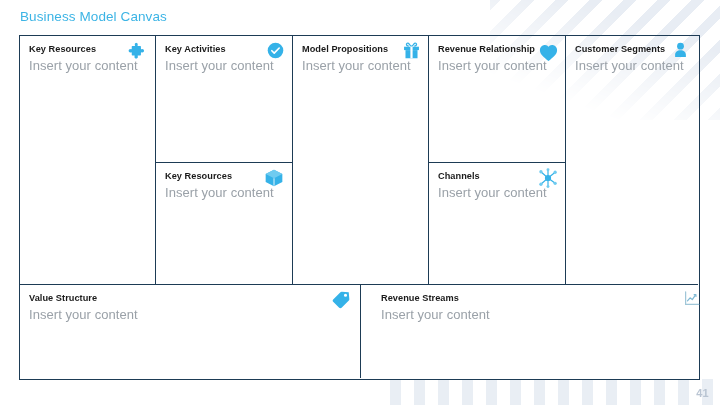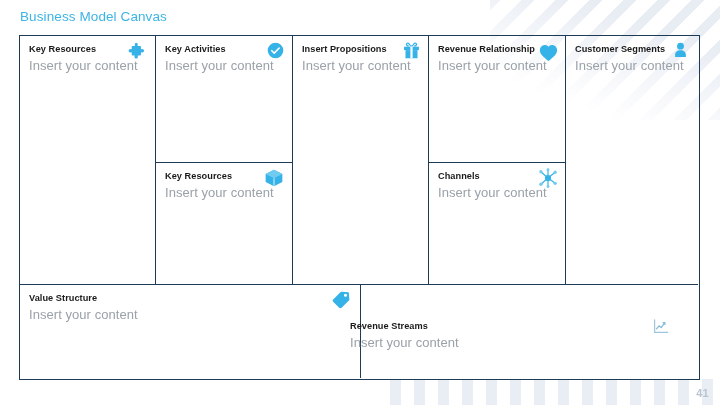--- a/index.html
+++ b/index.html
@@ -117,21 +117,21 @@
     <div class="cell-icon" style="right:8px;top:5px;">
       <svg viewBox="0 0 24 24" width="20" height="20">
         <path fill="#35b2e8" d="M12 2.2 22 7.2v9.6L12 21.8 2 16.8V7.2z"></path>
         <path fill="#6fcbf0" d="M12 2.2 22 7.2 12 12.2 2 7.2z"></path>
         <path fill="#ffffff" opacity="0.85" d="M11.4 12.4h1.2v9h-1.2z"></path>
       </svg>
     </div>
   </div>
 
   <div class="cell" style="left:273px;top:0;width:134.6px;height:248px;">
-    <div class="cell-title">Insert Propositions</div>
+    <div class="cell-title">Model Propositions</div>
     <div class="cell-placeholder">Insert your content</div>
     <div class="cell-icon" style="right:7px;top:5px;width:19px;height:19px;">
       <svg viewBox="0 0 24 24" width="19" height="19">
         <path fill="none" stroke="#35b2e8" stroke-width="1.6" d="M8.6 6.4c-1.7 0-3-1-3-2.2s1.5-1.9 2.6-1.2C9.4 3.8 10.4 6.4 12 6.4M15.4 6.4c1.7 0 3-1 3-2.2s-1.5-1.9-2.6-1.2c-1.2.8-2.2 3.4-3.8 3.4"></path>
         <rect x="2.6" y="7.2" width="18.8" height="4.3" fill="#35b2e8"></rect>
         <rect x="4.4" y="11.5" width="15.2" height="10.3" fill="#35b2e8"></rect>
         <rect x="10.6" y="7.2" width="2.8" height="14.6" fill="#ffffff"></rect>
       </svg>
     </div>
   </div>
@@ -184,21 +184,21 @@
   <div class="cell" style="left:0;top:249.4px;width:339.6px;height:92.8px;">
     <div class="cell-title">Value Structure</div>
     <div class="cell-placeholder">Insert your content</div>
     <div class="cell-icon" style="right:9px;top:5px;width:20px;height:20px;">
       <svg viewBox="0 0 24 24" width="20" height="20">
         <path fill="#35b2e8" d="M21.3 2.7 12.9 2c-.6-.05-1.2.17-1.6.6L2.6 11.3c-.8.8-.8 2.1 0 2.9l7.2 7.2c.8.8 2.1.8 2.9 0l8.7-8.7c.42-.42.64-1 .6-1.6l-.7-8.4zM17.4 8.2a1.9 1.9 0 1 1 0-3.8 1.9 1.9 0 0 1 0 3.8z"></path>
       </svg>
     </div>
   </div>
 
-  <div class="cell" style="left:321px;top:249.4px;width:337.2px;height:92.8px;margin-top:28px;">
+  <div class="cell" style="left:352px;top:249.4px;width:337.2px;height:92.8px;">
     <div class="cell-title">Revenue Streams</div>
     <div class="cell-placeholder">Insert your content</div>
     <div class="cell-icon" style="right:8px;top:5px;width:18px;height:17px;">
       <svg viewBox="0 0 24 24" width="18" height="17">
         <path d="M3 2.5v17.8h18.5" fill="none" stroke="#9fc6d8" stroke-width="1.7" stroke-linecap="round"></path>
         <path d="M5.6 15.4l3.7-4.4 3.1 2.6 4.1-6.1" fill="none" stroke="#7fb9d4" stroke-width="1.7" stroke-linecap="round" stroke-linejoin="round"></path>
         <path d="M15 6.6h2.6v2.6" fill="none" stroke="#7fb9d4" stroke-width="1.6" stroke-linecap="round" stroke-linejoin="round"></path>
       </svg>
     </div>
   </div>

